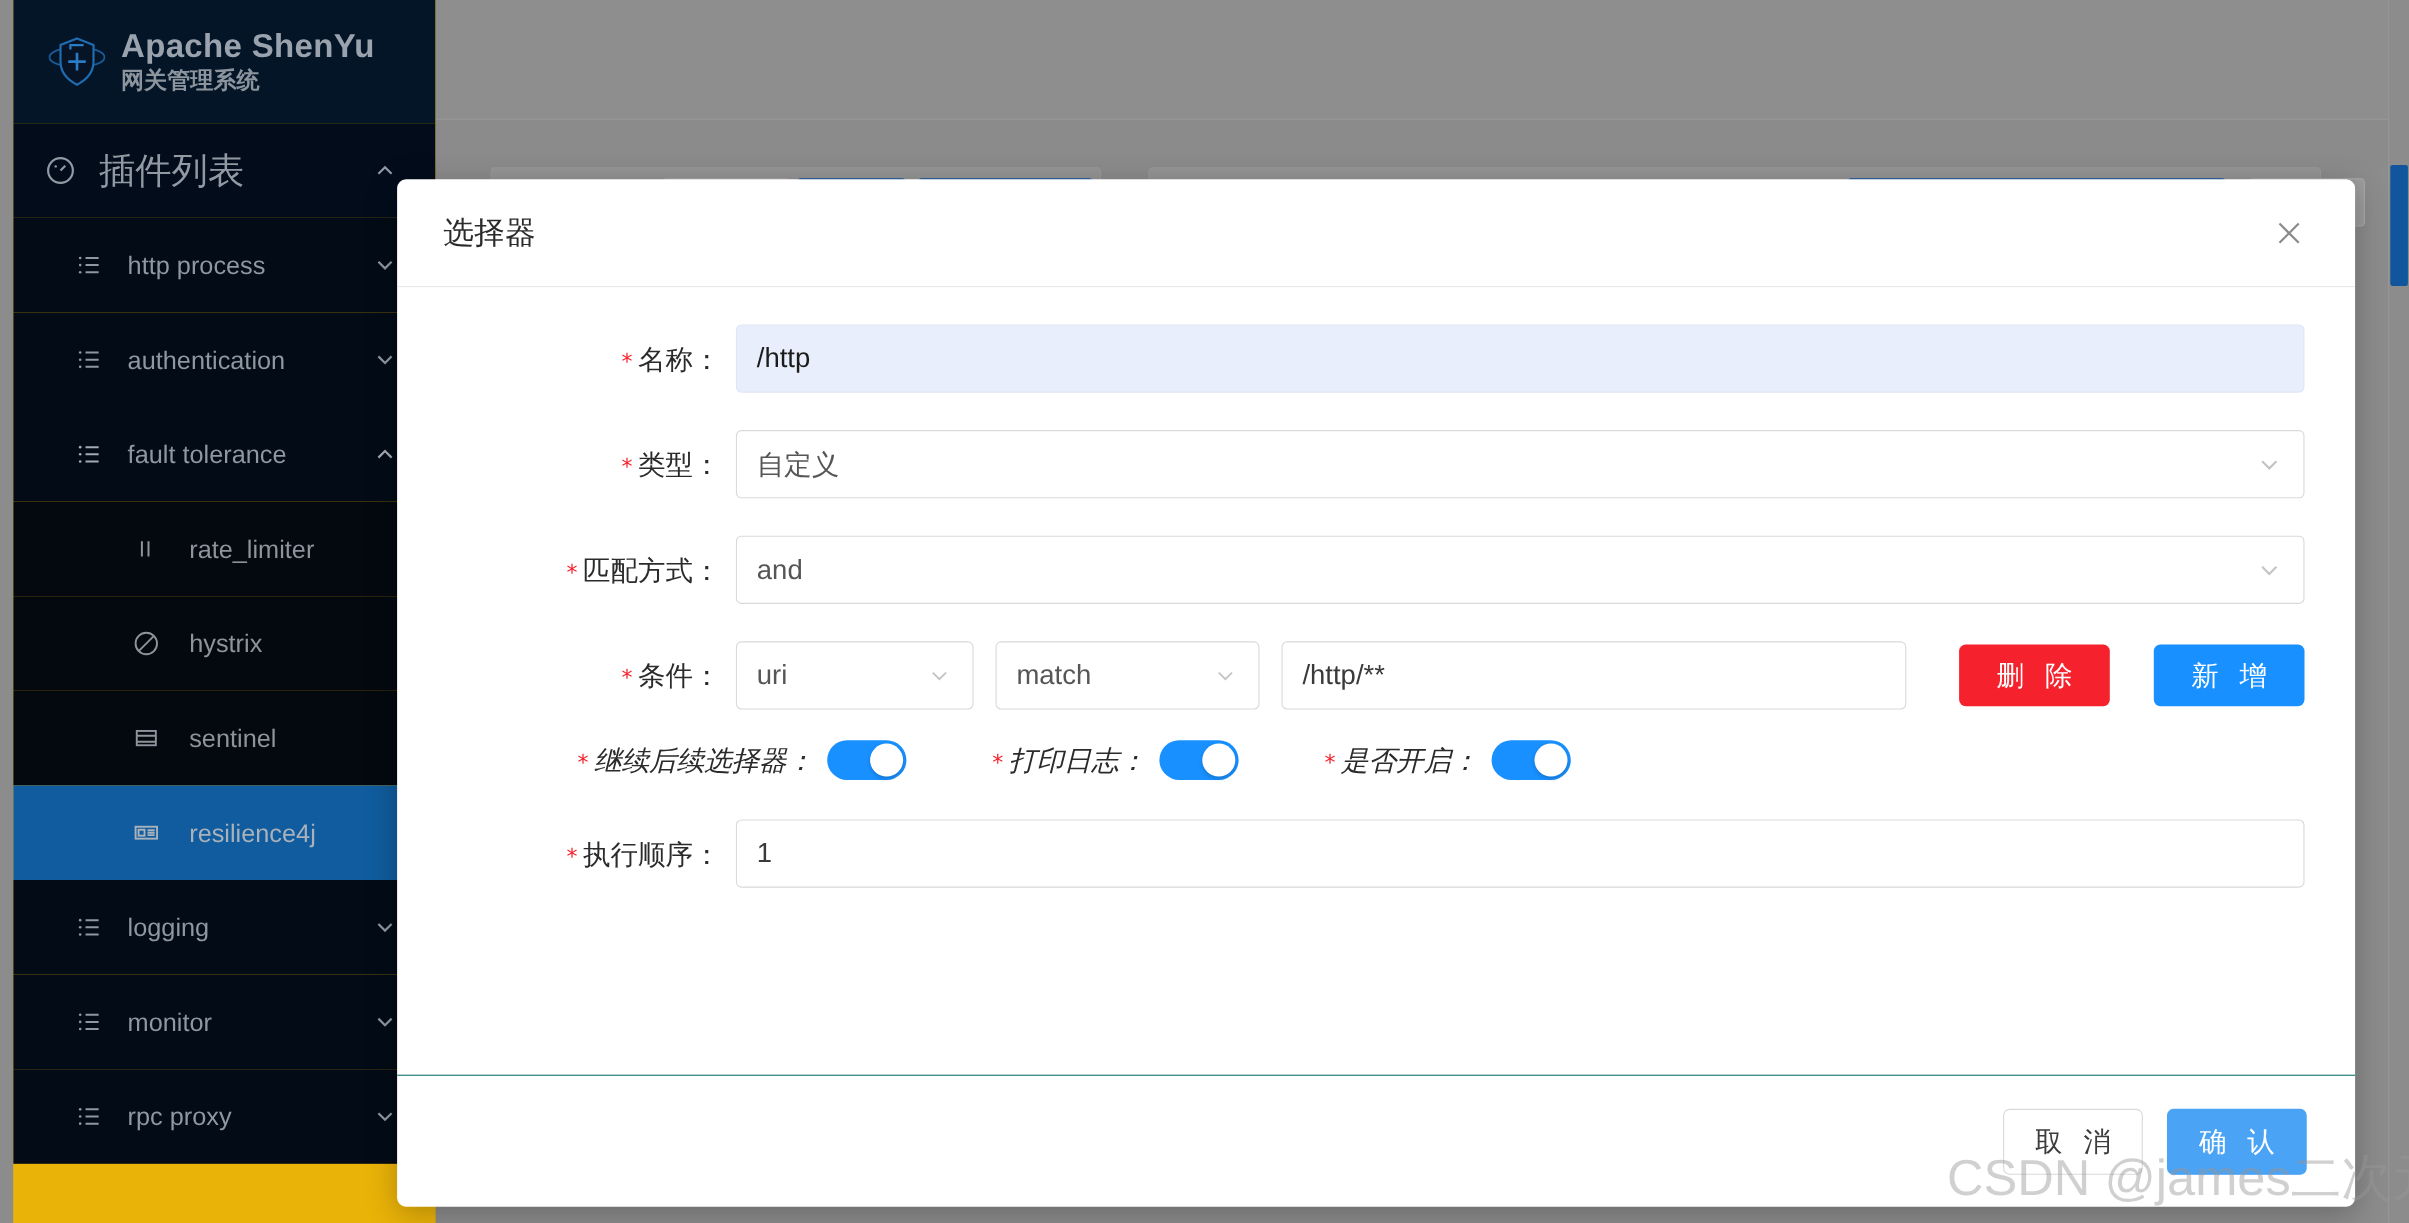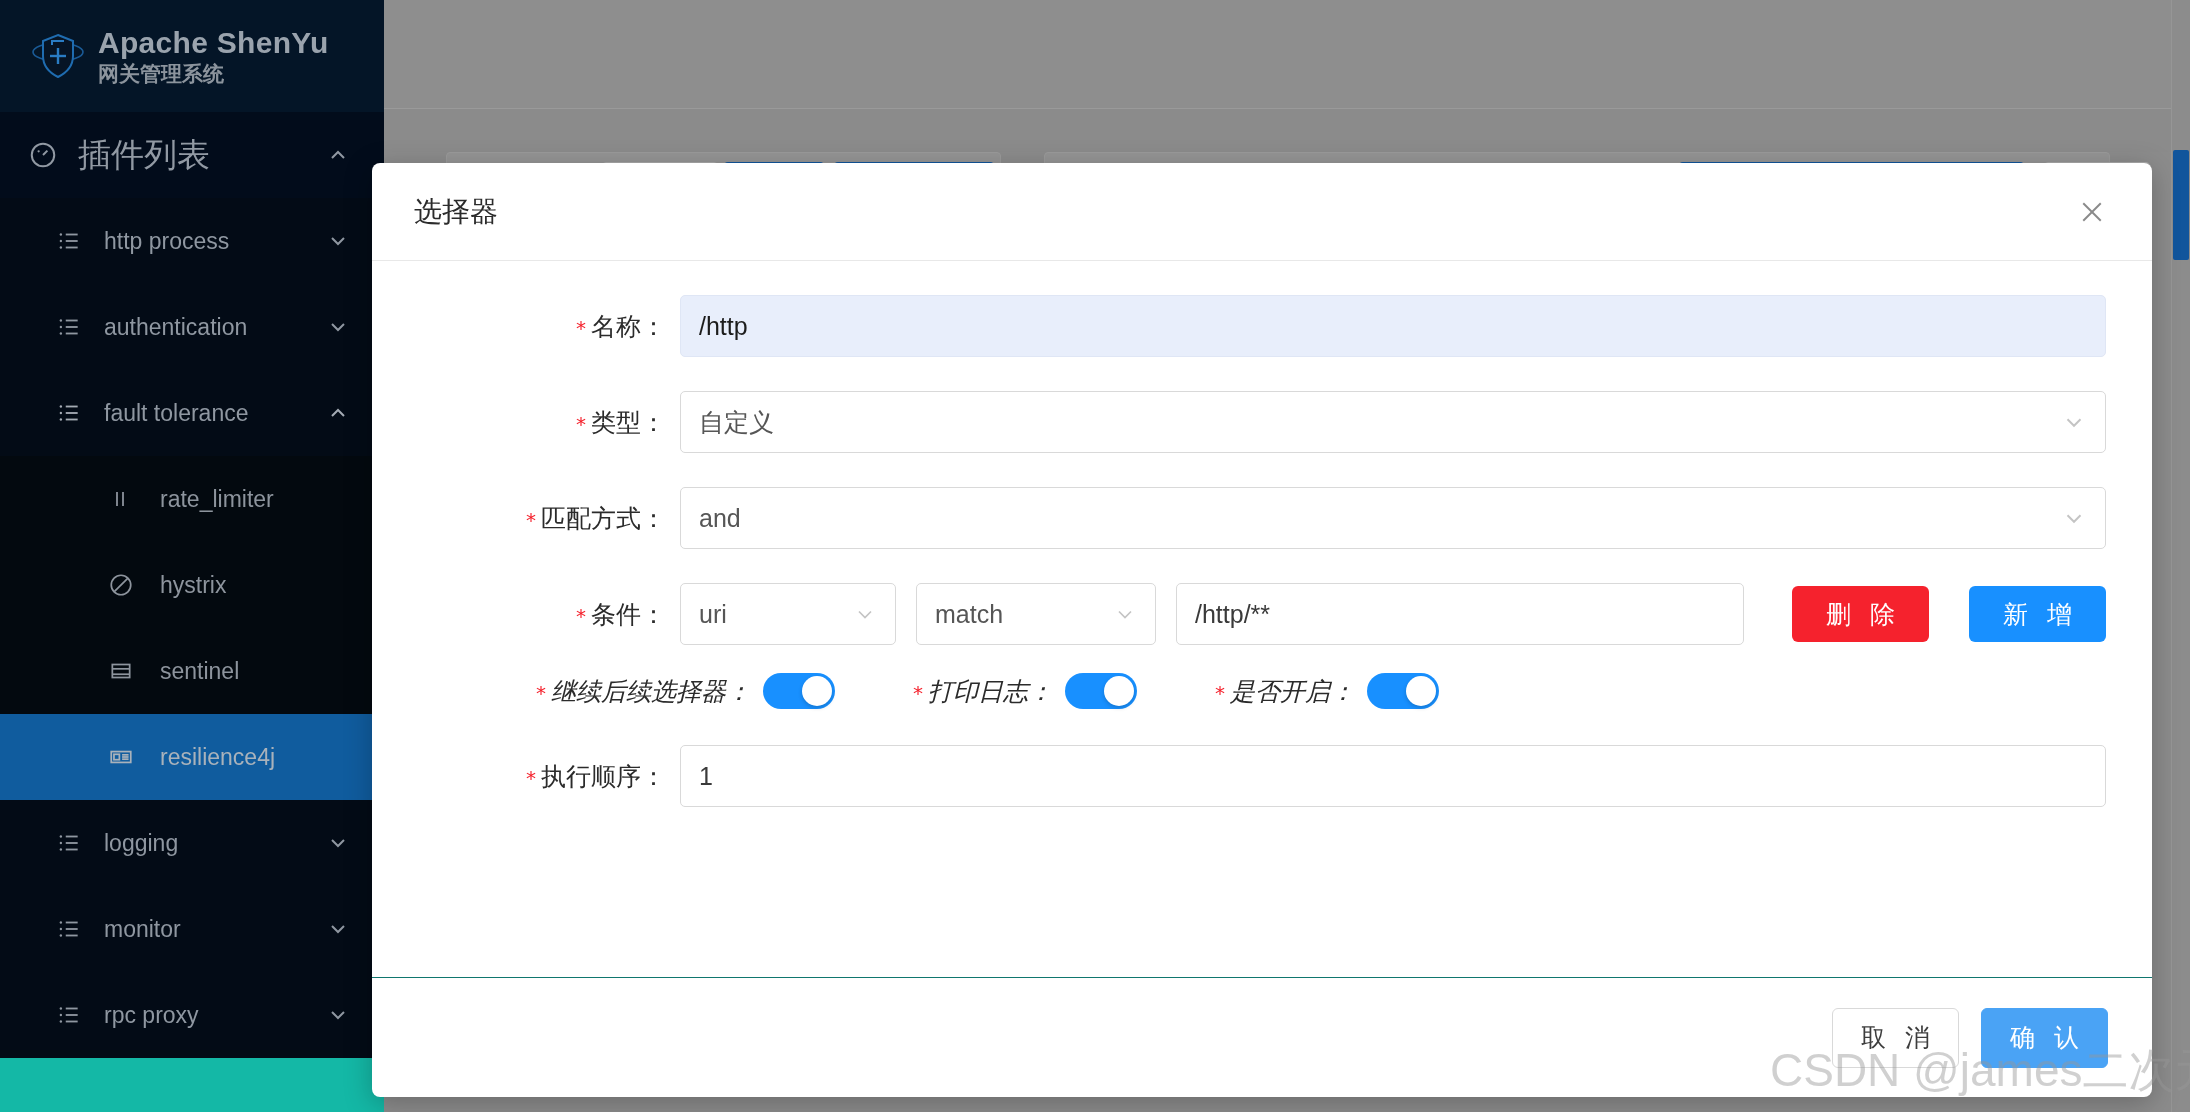--- a/index.html
+++ b/index.html
@@ -11,24 +11,24 @@
     height: 1112px;
     overflow: hidden;
     font-family: "Liberation Sans", "DejaVu Sans", sans-serif;
     background: #8c8c8c;
     position: relative;
   }
 
   
   #sidebar {
     position: absolute;
-    left: 0; top: 0;
+    left: 12px; top: 0;
     width: 384px;
     height: 1112px;
-    background: #14b8a6;
+    background: #eab308;
     z-index: 5;
     overflow: hidden;
   }
   .brand {
     height: 112px;
     background: #041527;
     display: flex;
     align-items: center;
     padding-left: 28px;
     box-sizing: border-box;
@@ -147,21 +147,21 @@
   }
   .bg-scroll-thumb {
     position: absolute;
     right: 1px; top: 150px;
     width: 16px; height: 110px;
     background: #11559c;
     border-radius: 2px;
   }
   #modal {
     position: absolute;
-    left: 372px;
+    left: 361px;
     top: 163px;
     width: 1780px;
     height: 934px;
     background: #ffffff;
     border-radius: 8px;
     box-shadow: 0 6px 28px rgba(0,0,0,.25);
     z-index: 20;
     overflow: hidden;
     box-sizing: border-box;
     display: flex;

